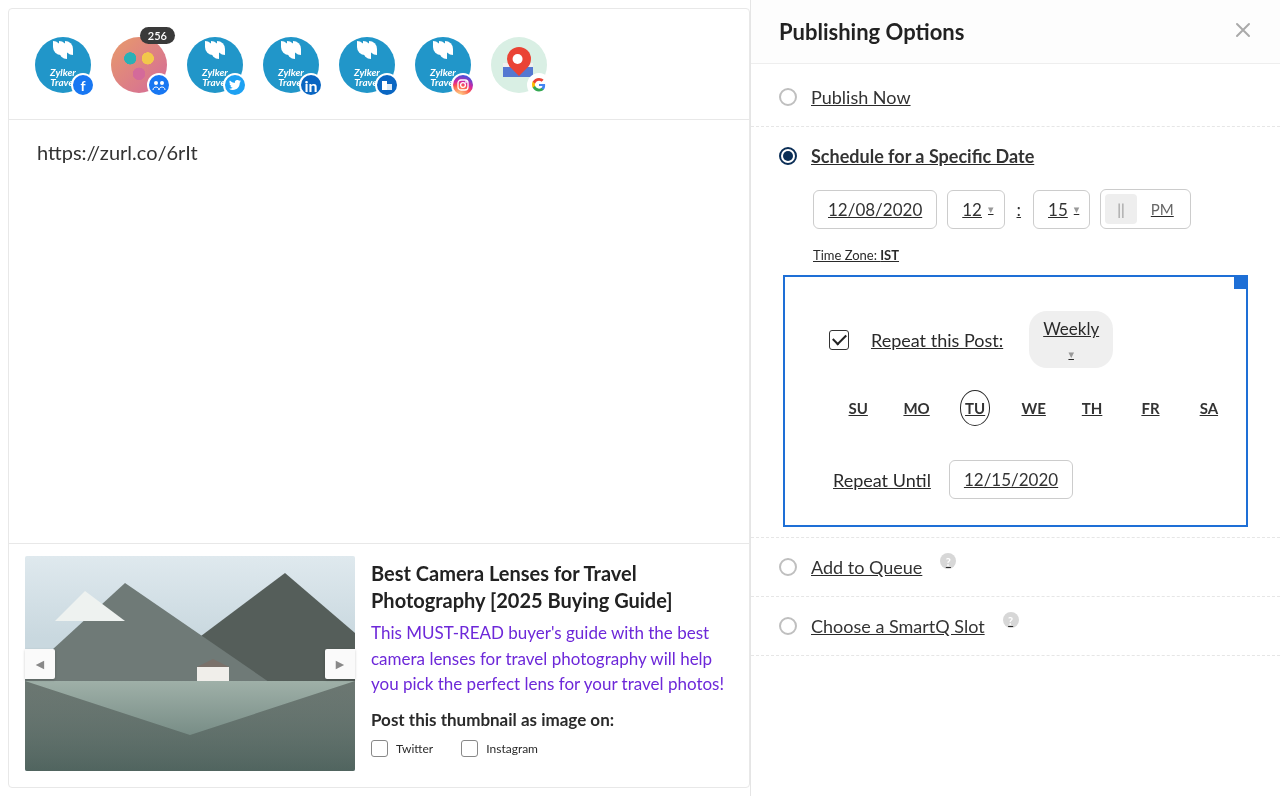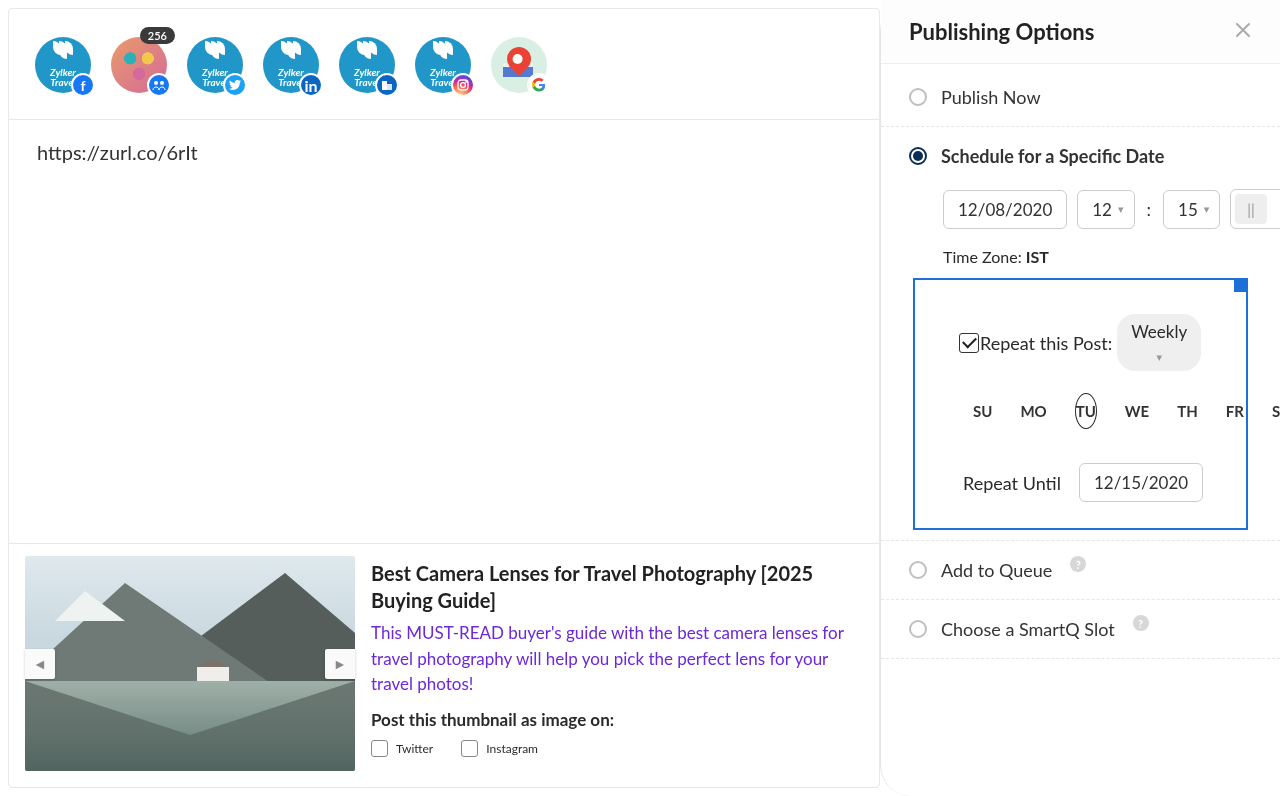--- a/index.html
+++ b/index.html
@@ -175,36 +175,37 @@
   .meta { flex:1; padding-top:4px; }
   .meta h3{ font-size:20px; font-weight:700; color:#222; line-height:1.35; margin-bottom:6px;}
   .meta p.desc{ font-size:17px; color:#6d28d9; line-height:1.5; margin-bottom:12px;}
   .meta .pt-label{ font-size:17px; font-weight:700; margin-bottom:10px;}
   .cbx-row{ display:flex; gap:28px; align-items:center;}
   .cbx{ display:flex; align-items:center; gap:8px; font-size:12px; cursor:pointer;}
   .cbx .box{ width:17px;height:17px;border:1.5px solid #888;border-radius:3px;}
 
   
   .right {
-    width: 400px;
+    width: 530px;
     border-left: 1px solid #e5e5e5;
-    display:flex; flex-direction:column;border-radius:31px;
+    display:flex; flex-direction:column;
   }
   .r-head{
     display:flex; align-items:center; justify-content:space-between;
     padding: 18px 28px;
     border-bottom:1px solid #eee;
     background:#fdfdfd;
   }
   .r-head h2{ font-size:22px; font-weight:700; color:#222;}
   .close-x{ color:#aaa; cursor:pointer; }
   .opts{ padding: 4px 0; }
   .opt-row{
     padding: 18px 28px 18px 28px;
     border-bottom:1px dashed #e6e6e6;
+    text-decoration:underline;
   }
   .opt-row:last-child{border-bottom:1px dashed #e6e6e6;}
   .radio-line{ display:flex; align-items:center; gap:14px; font-size:18px; color:#333;}
   .radio{
     width:18px;height:18px;border:2px solid #bfbfbf;border-radius:50%;
     display:inline-flex;align-items:center;justify-content:center;
     flex-shrink:0;
   }
   .radio.checked{ border-color:#0b2e56; }
   .radio.checked::after{content:"";width:10px;height:10px;background:#0b2e56;border-radius:50%;}
@@ -215,34 +216,34 @@
     font-size:17px; background:#fff; color:#333;
     display:inline-flex; align-items:center;
   }
   .inp{ padding:8px 14px; }
   .sel{ padding:8px 10px 8px 14px; gap:6px; cursor:pointer;}
   .chev{ color:#999; font-size:11px;}
   .colon{ font-size:18px; color:#333; padding:0 2px;}
   .ampm{ padding:4px; gap:0;}
   .ampm .seg{ padding:6px 12px; border-radius:4px; font-size:15px; color:#666;}
   .ampm .seg:first-child{ background:#eee; color:#999; margin-right:2px;}
-  .tz{ margin:18px 0 0 34px; font-size:16px;}
+  .tz{ margin:18px 0 0 34px; font-size:13px;}
   .tz b{font-weight:700;}
   
   .repeat-box{
     margin: 12px 4px 0 4px;
     border:2px solid #1e6fd6;
     position:relative;
     padding: 34px 22px 26px 44px;
   }
   .repeat-box .corner{
     position:absolute; top:-2px; right:-2px;
     width:14px;height:14px;background:#1e6fd6;
   }
-  .rp-line1{ display:flex; align-items:center; gap:1px; font-size:18px;}
+  .rp-line1{ display:flex; align-items:center; gap:22px; font-size:18px;}
   .chk{
     width:20px;height:20px;border:1.5px solid #333;border-radius:3px;
     display:inline-flex;align-items:center;justify-content:center;
     position:relative;
   }
   .chk.on::after{
     content:""; width:11px;height:6px;
     border-left:2px solid #222;border-bottom:2px solid #222;
     transform:rotate(-45deg); margin-top:-3px;
   }

